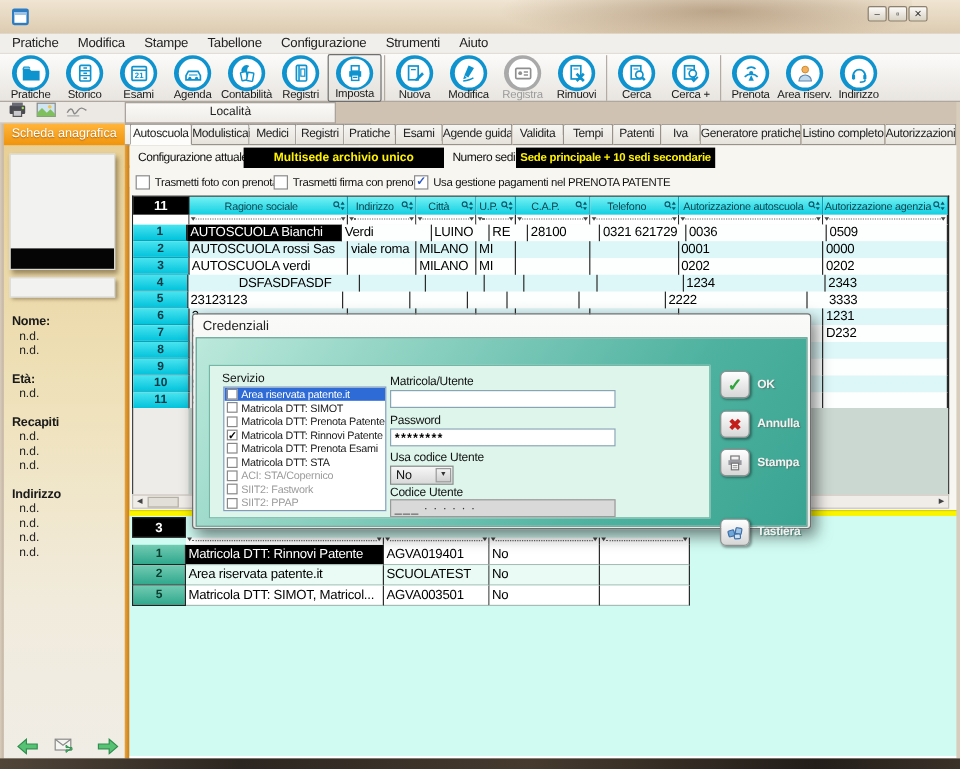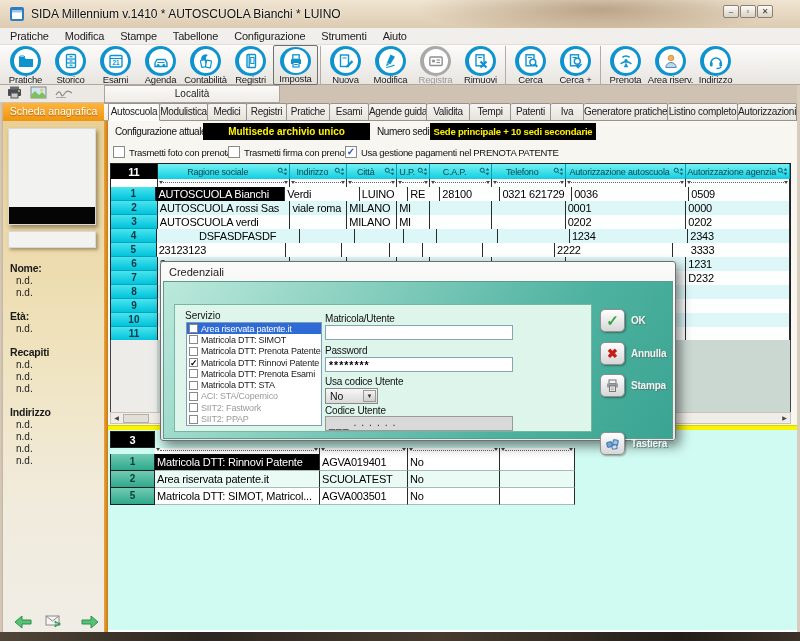--- a/index.html
+++ b/index.html
@@ -121,21 +121,20 @@
 <body>
 
 <div id="app">
   <div class="titlebar">
     <div class="blob"></div>
     <svg class="appicon" viewBox="0 0 16 16">
         <rect x="1" y="1" width="14" height="14" rx="2" fill="#2E7CC2"></rect>
         <rect x="3" y="4" width="10" height="9" fill="#fff"></rect>
         <rect x="3" y="4" width="10" height="2.5" fill="#9CC4E8"></rect>
       </svg>
-    <div class="apptitle">SIDA Millennium v.1410 * AUTOSCUOLA Bianchi * LUINO</div>
     <div class="winbtns">
       <div class="winbtn">–</div>
       <div class="winbtn">▫</div>
       <div class="winbtn">✕</div>
     </div>
   </div>
   <div class="menubar" id="menubar">
       <div class="menuitem">Pratiche</div>
       <div class="menuitem">Modifica</div>
       <div class="menuitem">Stampe</div>

